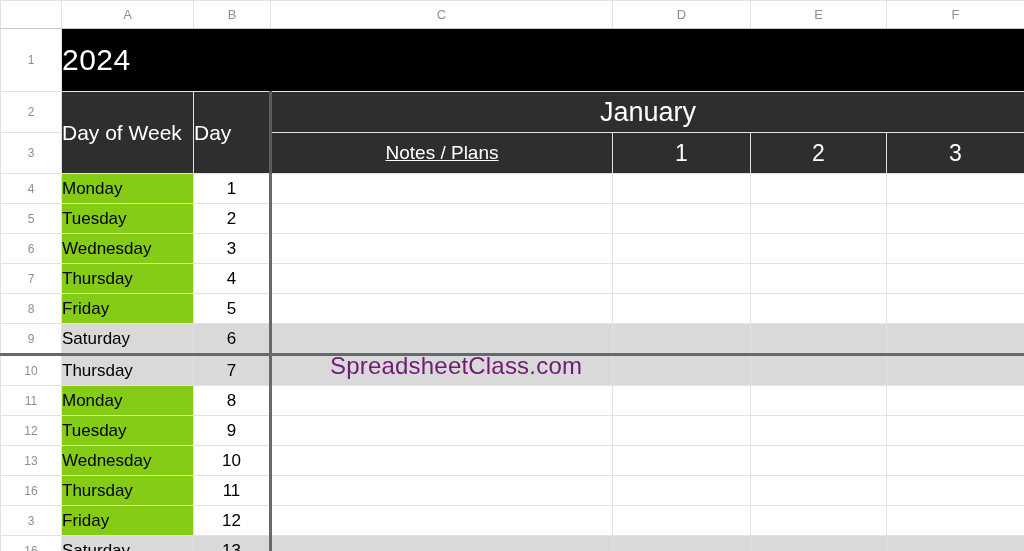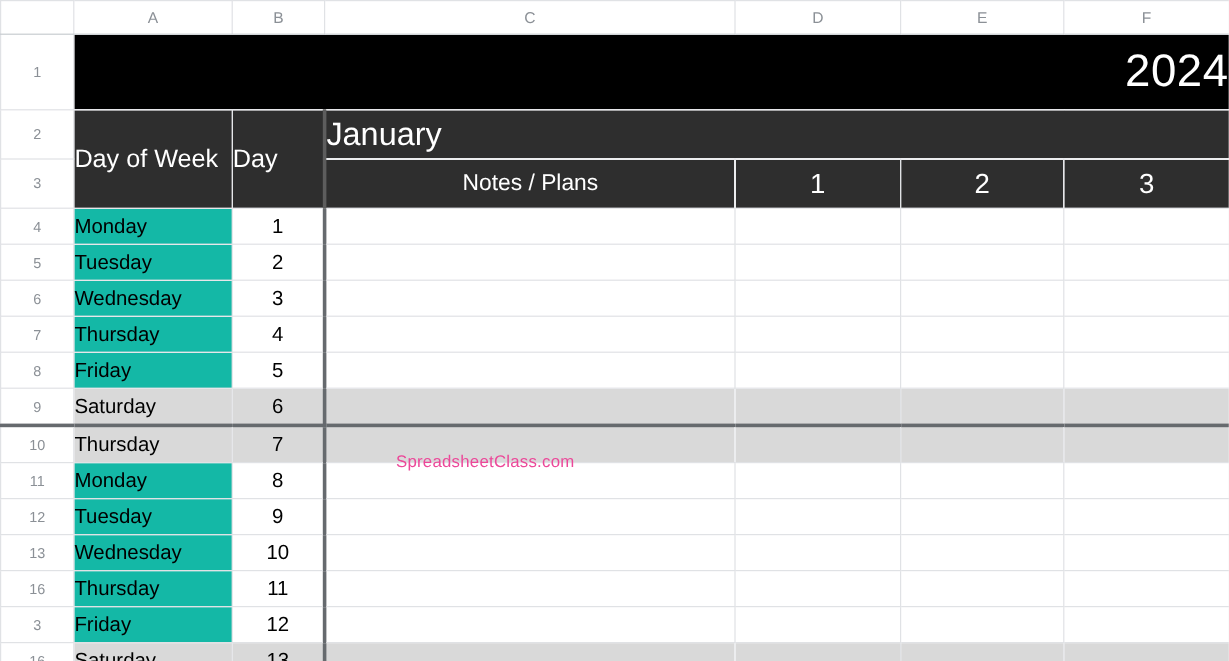--- a/index.html
+++ b/index.html
@@ -80,45 +80,46 @@
     background: #000000;
     color: #ffffff;
   }
   .dk {
     background: #2e2e2e;
     color: #ffffff;
     border: 1px solid #5d5d5d;
   }
 
   .year-cell {
-    text-align: right;
-    vertical-align: middle;
-    font-size: 38px;
+    text-align: left;
+    vertical-align: middle;
+    font-size: 30px;
     font-weight: bold;
     letter-spacing: 0.5px;
     border: 1px solid #000000;
   }
   .month-cell {
-    text-align: left;
+    text-align: center;
     vertical-align: middle;
     font-size: 27px;
     font-weight: bold;
   }
   .dow-cell, .day-cell {
     vertical-align: middle;
     font-size: 21px;
     font-weight: bold;
     line-height: 1.12;
     white-space: normal;
   }
   .notes-cell {
     text-align: center;
     vertical-align: middle;
     font-size: 19px;
     font-weight: bold;
+    text-decoration: underline;
   }
   .daynum-cell {
     text-align: center;
     vertical-align: middle;
     font-size: 23px;
     font-weight: bold;
   }
 
   
   .thickright { border-right: 3px solid #5d5d5d !important; }
@@ -127,21 +128,21 @@
   
   tr.datarow td { height: 29px; }
 
   td.dow {
     font-size: 17px;
     font-weight: bold;
     color: #000000;
     text-align: left;
     padding-left: 7px;
     vertical-align: middle;
-    background: #14b8a6;
+    background: #84cc16;
     border-left: 1px solid #b7babd;
     border-top: 1px solid #eceef0;
     border-bottom: 1px solid #eceef0;
     border-right: 1px solid #eceef0;
   }
   td.dnum {
     font-size: 17px;
     font-weight: bold;
     color: #000000;
     text-align: center;
@@ -165,27 +166,26 @@
   tr.weekend td.slot { background: #d9d9d9; }
 
   
   tr.weekend-end td { border-bottom: 3px solid #666a6e !important; }
 
   
   #watermark {
     position: absolute;
     left: 330px;
     top: 352px;
-    font-size: 14px;
-    color: #ec4899;
+    font-size: 24px;
+    color: #701a75;
     letter-spacing: 0.2px;
     pointer-events: none;
     white-space: nowrap;
     font-family: "Liberation Sans", sans-serif;
-    margin-top: 24px;
   }
 </style>
 </head>
 <body>
 
 <div id="sheet">
 
   <table class="grid">
     <colgroup>
       <col class="c-gutter">

